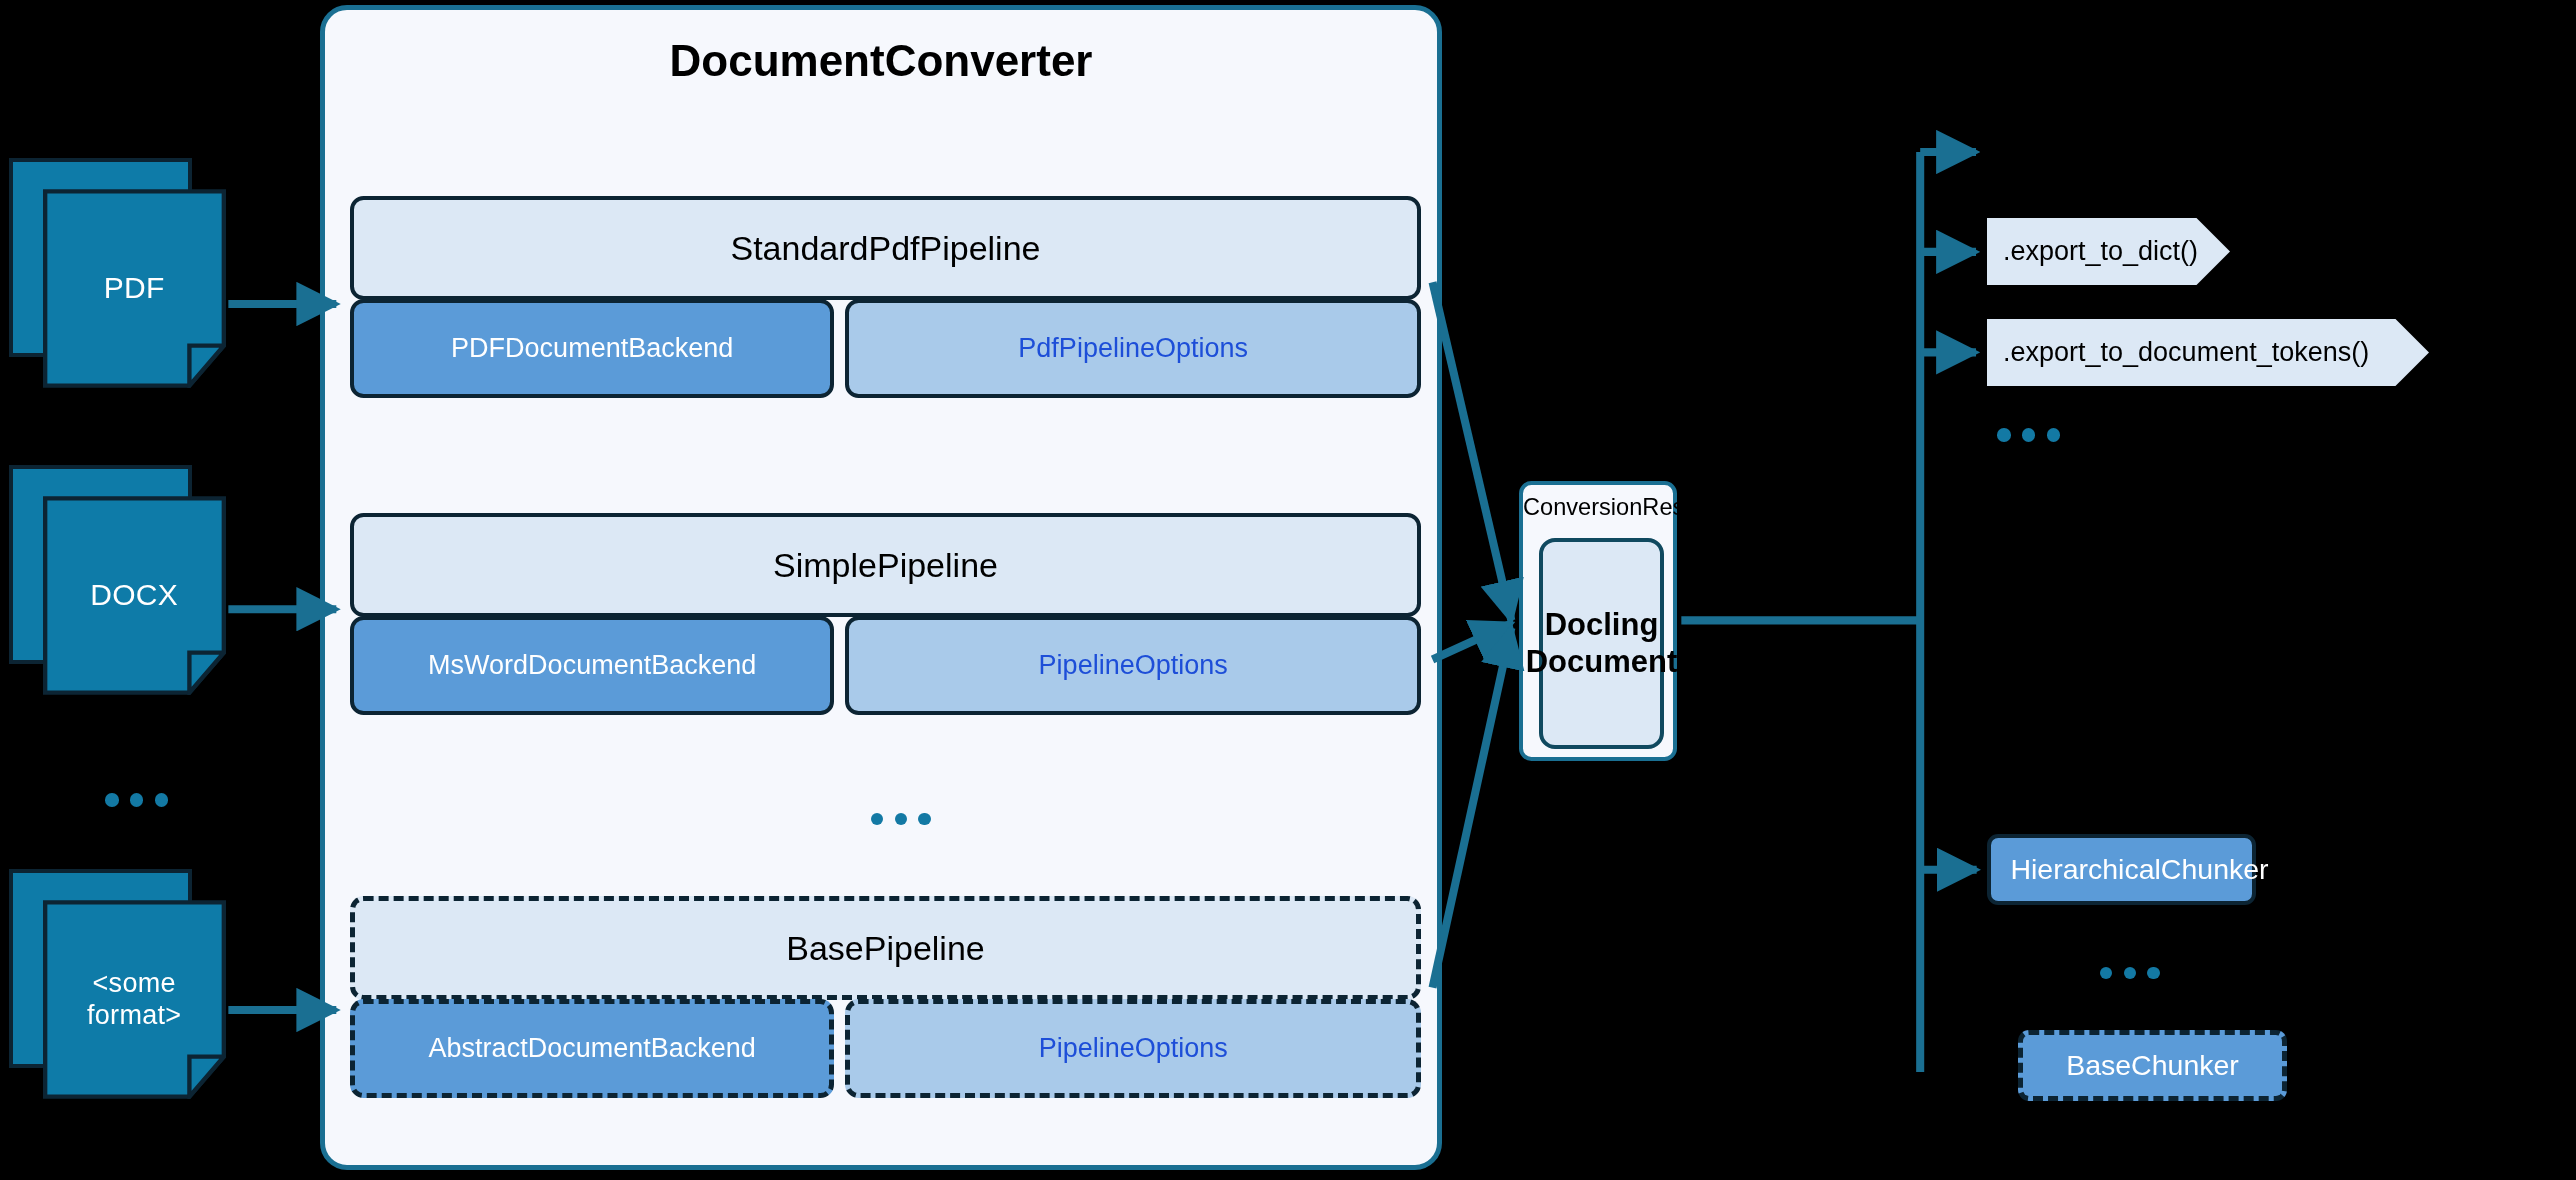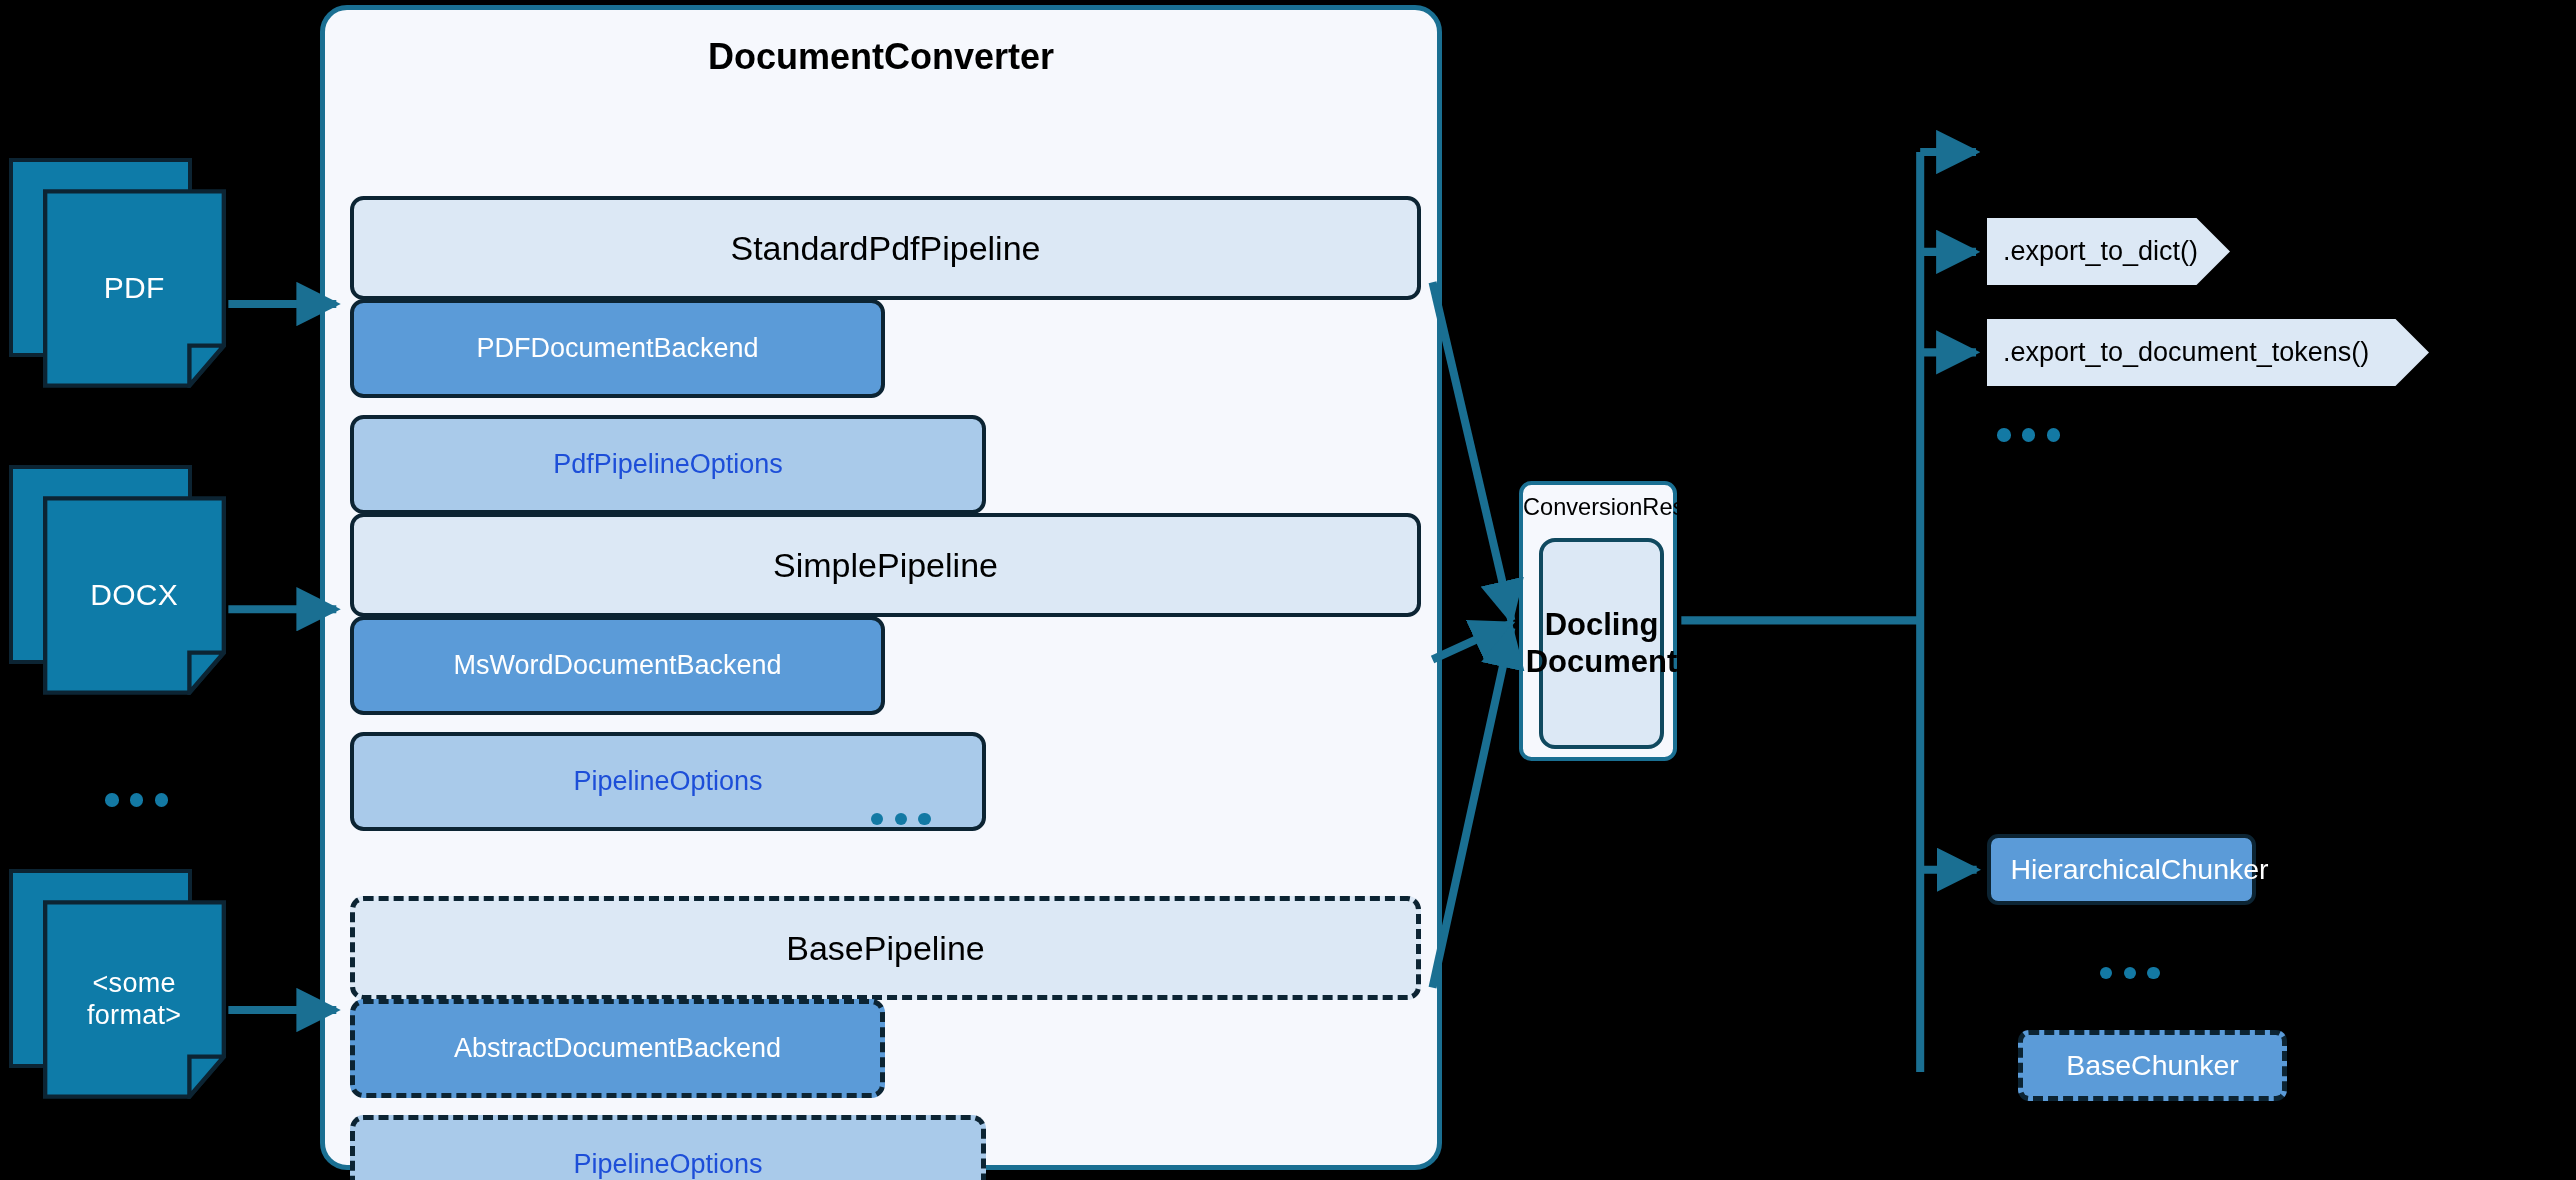--- a/index.html
+++ b/index.html
@@ -94,21 +94,21 @@
     border-radius: 27px;
     box-sizing: border-box;
     z-index: 2;
   }
   #converter-title {
     position: absolute;
     left: 0;
     top: 26px;
     width: 100%;
     text-align: center;
-    font-size: 36px;
+    font-size: 44px;
     font-weight: bold;
     color: #000000;
   }
 
   
   .pipeline-group {
     position: absolute;
     left: 25px;
     width: 1071px;
     z-index: 3;
@@ -123,22 +123,21 @@
     display: flex;
     align-items: center;
     justify-content: center;
     font-size: 34px;
     color: #000000;
   }
   .pipe-body {
     position: relative;
     margin-top: -1.2px;
     display: flex;
-    gap: 17px;
-    flex-direction: column;
+    gap: 11px;
   }
   .pipe-cell {
     height: 99px;
     border: 4.3px solid #0c2433;
     border-radius: 13.6px;
     box-sizing: border-box;
     display: flex;
     align-items: center;
     justify-content: center;
     text-align: center;

